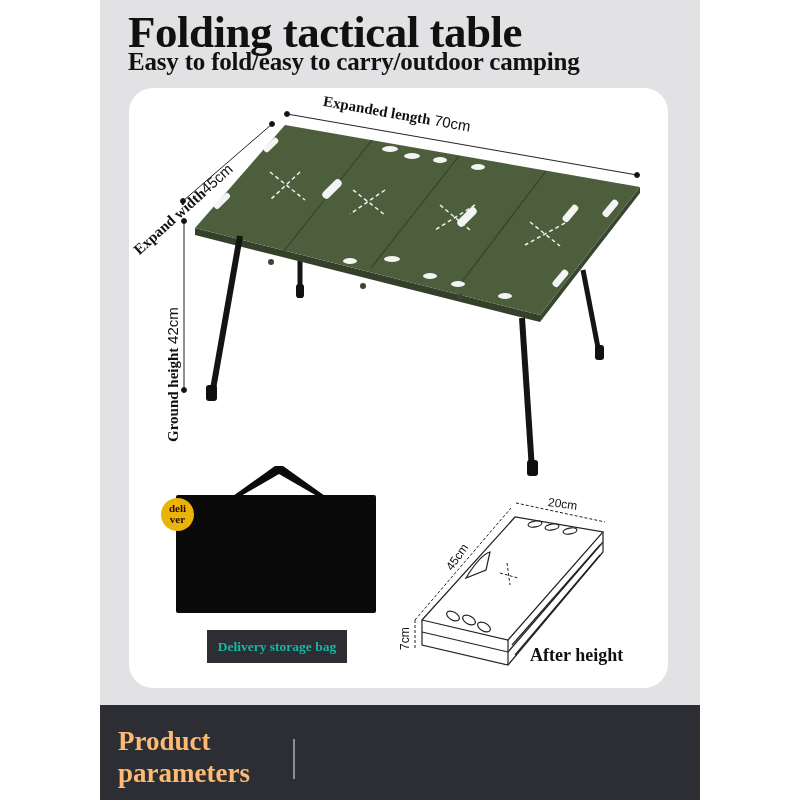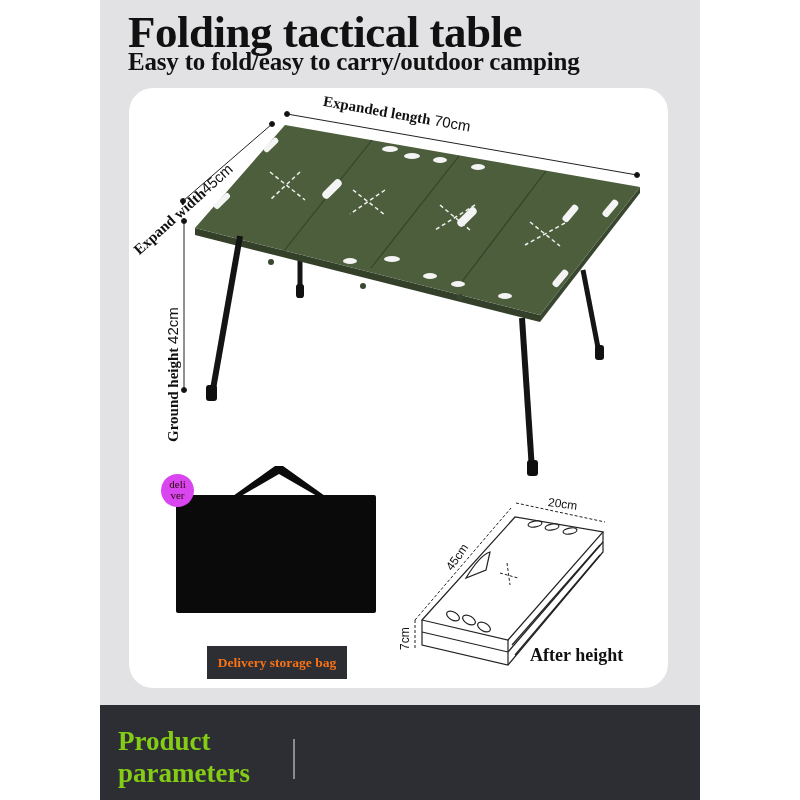--- a/index.html
+++ b/index.html
@@ -2,29 +2,29 @@
 <html><head>
 <meta charset="utf-8">
 <style>
   html, body { margin:0; padding:0; }
   body { width:800px; height:800px; background:#ffffff; position:relative; overflow:hidden; font-family:"DejaVu Serif", serif; }
   .panel { position:absolute; left:100px; top:0; width:600px; height:800px; background:#e2e1e3; }
   .title { position:absolute; left:128px; top:6px; font-size:45px; font-weight:bold; color:#111; letter-spacing:-0.5px; font-family:"Liberation Serif", serif; }
   .subtitle { position:absolute; left:128px; top:48px; font-size:25px; font-weight:bold; color:#111; font-family:"Liberation Serif", serif; letter-spacing:-0.2px; }
   .card { position:absolute; left:129px; top:88px; width:539px; height:600px; background:#ffffff; border-radius:24px; }
   .footer { position:absolute; left:100px; top:705px; width:600px; height:95px; background:#2c2e33; }
-  .footer-title { position:absolute; left:18px; top:20px; color:#84cc16; font-size:27px; font-weight:bold; line-height:32px; font-family:"Liberation Serif", serif; }
+  .footer-title { position:absolute; left:18px; top:20px; color:#fdba74; font-size:27px; font-weight:bold; line-height:32px; font-family:"Liberation Serif", serif; }
   .footer-divider { position:absolute; left:193px; top:34px; width:2px; height:40px; background:#8a8c90; }
   .params { position:absolute; left:204px; top:8px; color:#f2f2f2; font-size:19px; font-weight:bold; font-family:"Liberation Serif", serif; }
   .params div { height:26px; line-height:26px; }
   .dim-label { position:absolute; font-size:15px; font-weight:bold; color:#111; font-family:"Liberation Serif", serif; white-space:nowrap; transform-origin:left top; }
   .dim-label .num { font-family:"Liberation Sans", sans-serif; font-weight:normal; }
-  .bag-label { position:absolute; left:207px; top:630px; width:140px; height:33px; background:#2c2e33; color:#f97316; font-size:13.5px; font-weight:bold; line-height:33px; text-align:center; font-family:"Liberation Serif", serif; white-space:nowrap; overflow:hidden;margin-top:16px; }
+  .bag-label { position:absolute; left:207px; top:630px; width:140px; height:33px; background:#2c2e33; color:#14b8a6; font-size:13.5px; font-weight:bold; line-height:33px; text-align:center; font-family:"Liberation Serif", serif; white-space:nowrap; overflow:hidden; }
   .after-label { position:absolute; left:530px; top:645px; font-size:18px; font-weight:bold; color:#111; font-family:"Liberation Serif", serif; }
-  .badge { position:absolute; left:161px; top:474px; width:33px; height:33px; border-radius:50%; background:#d946ef; color:#2a0b06; font-size:11px; font-weight:normal; line-height:11px; text-align:center; padding-top:5px; box-sizing:border-box; font-family:"Liberation Serif", serif; }
+  .badge { position:absolute; left:161px; top:498px; width:33px; height:33px; border-radius:50%; background:#eab308; color:#2a0b06; font-size:11px; font-weight:bold; line-height:11px; text-align:center; padding-top:5px; box-sizing:border-box; font-family:"Liberation Serif", serif; }
   .small-dim { position:absolute; font-size:12px; color:#111; font-family:"Liberation Sans", sans-serif; }
   svg { position:absolute; left:0; top:0; }
 </style>
 </head>
 <body>
 
 <div class="panel"></div>
 
 <div class="title">Folding tactical table</div>
 <div class="subtitle">Easy to fold/easy to carry/outdoor camping</div>

